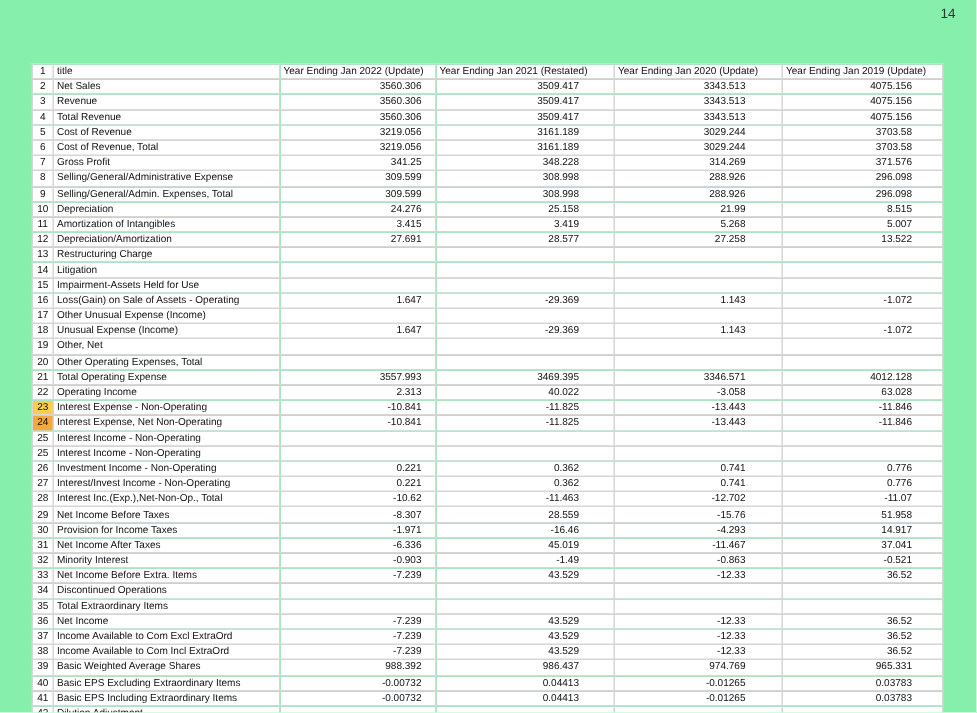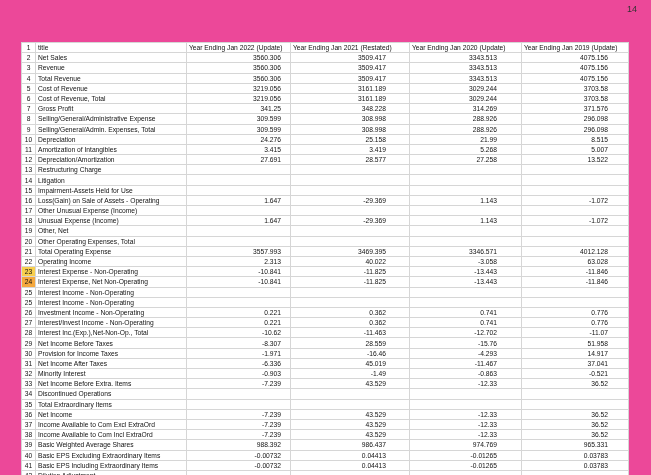--- a/index.html
+++ b/index.html
@@ -9,21 +9,21 @@
     width: 651px;
     height: 475px;
     overflow: hidden;
     font-family: "Liberation Sans", sans-serif;
   }
   .page {
     position: relative;
     width: 651px;
     height: 475px;
     overflow: hidden;
-    background: #ec4899;
+    background: #86efac;
   }
   .page-number {
     position: absolute;
     top: 4px;
     right: 14px;
     font-size: 9px;
     color: #333333;
   }
   table.sheet {
     position: absolute;

